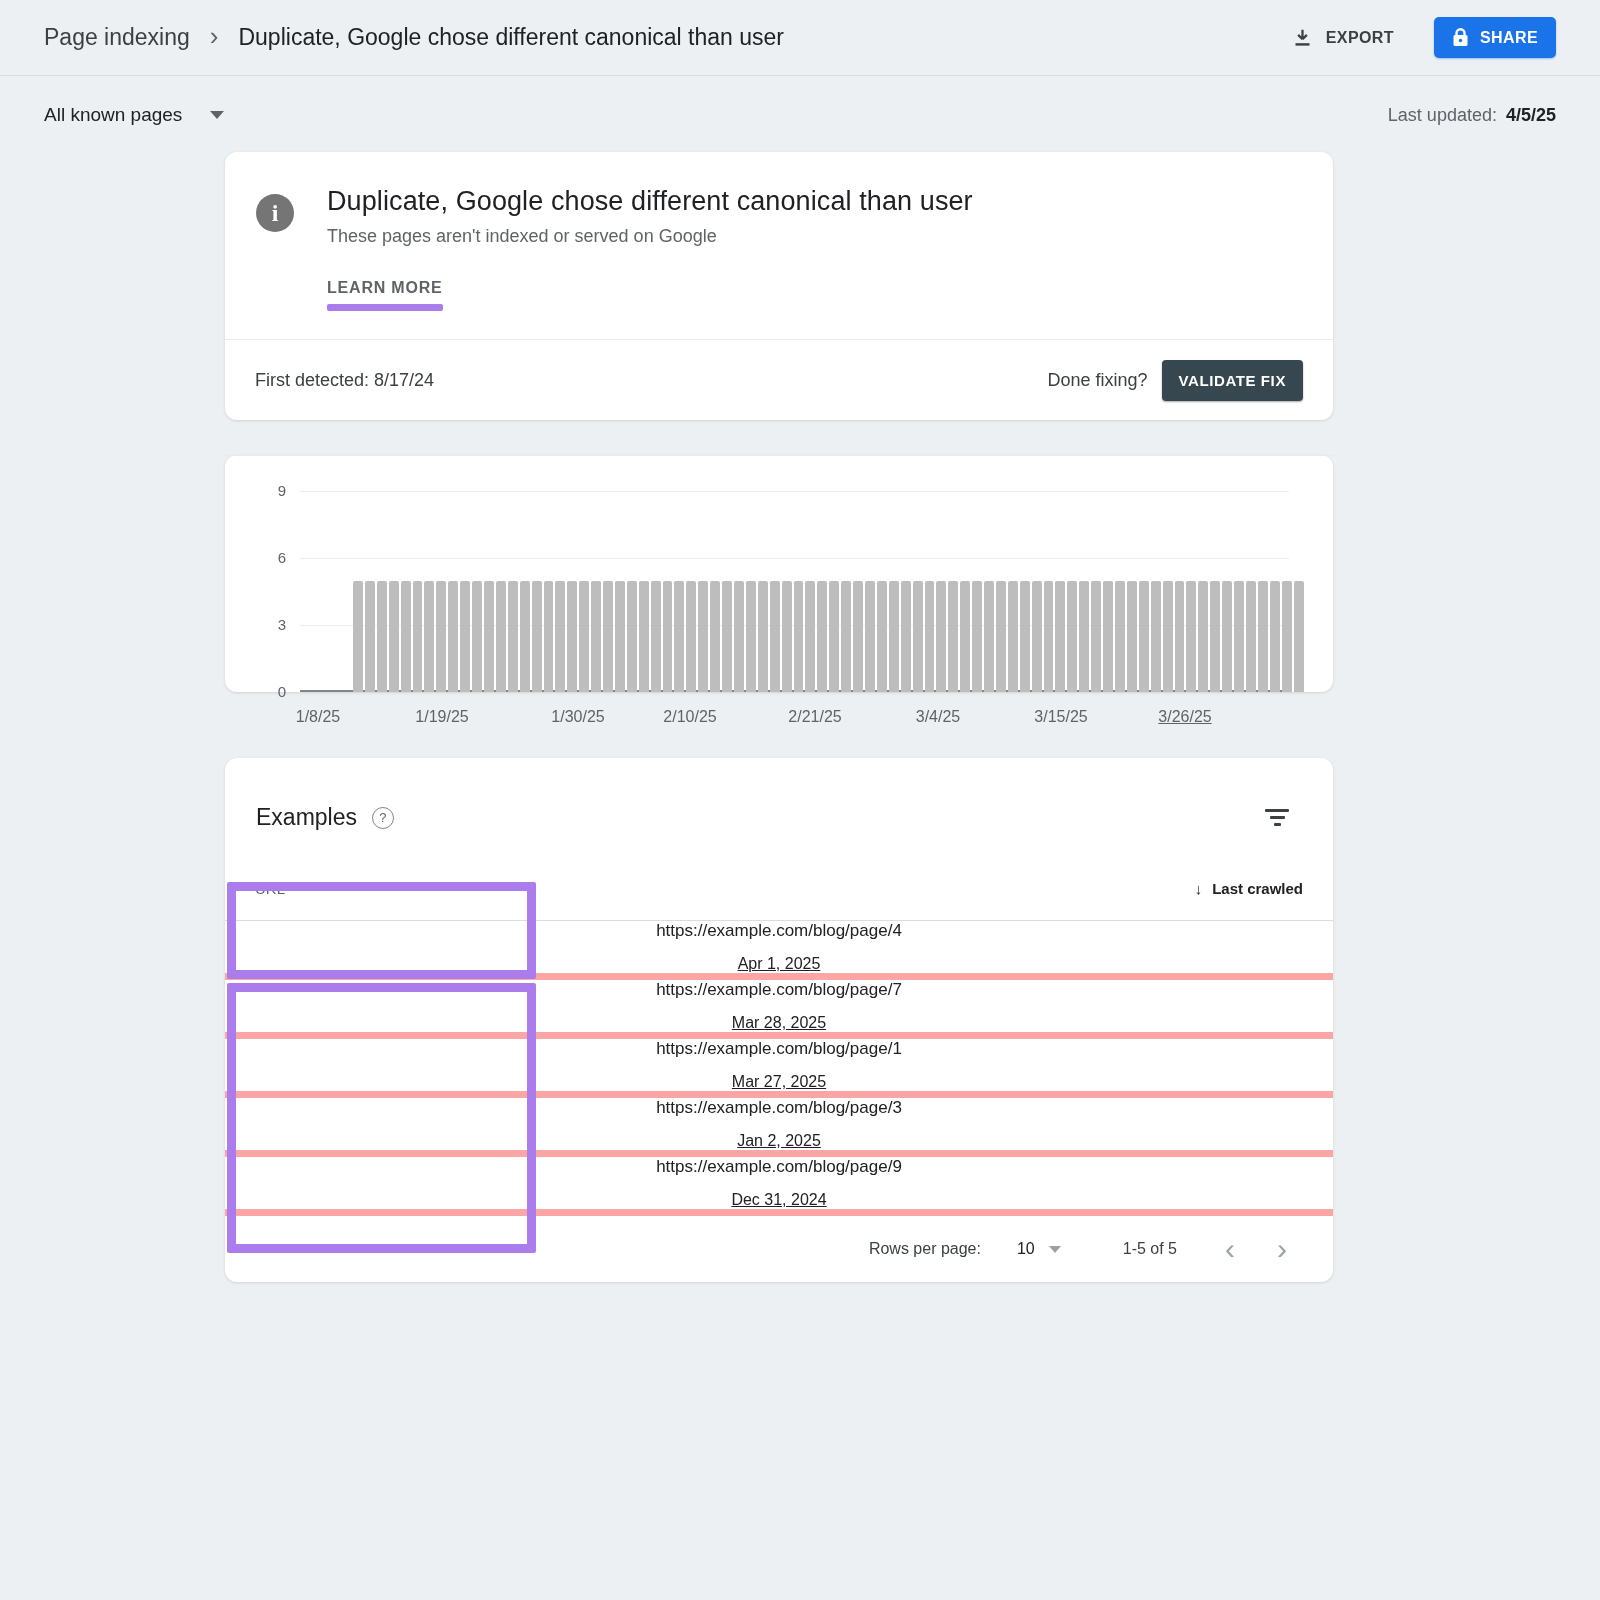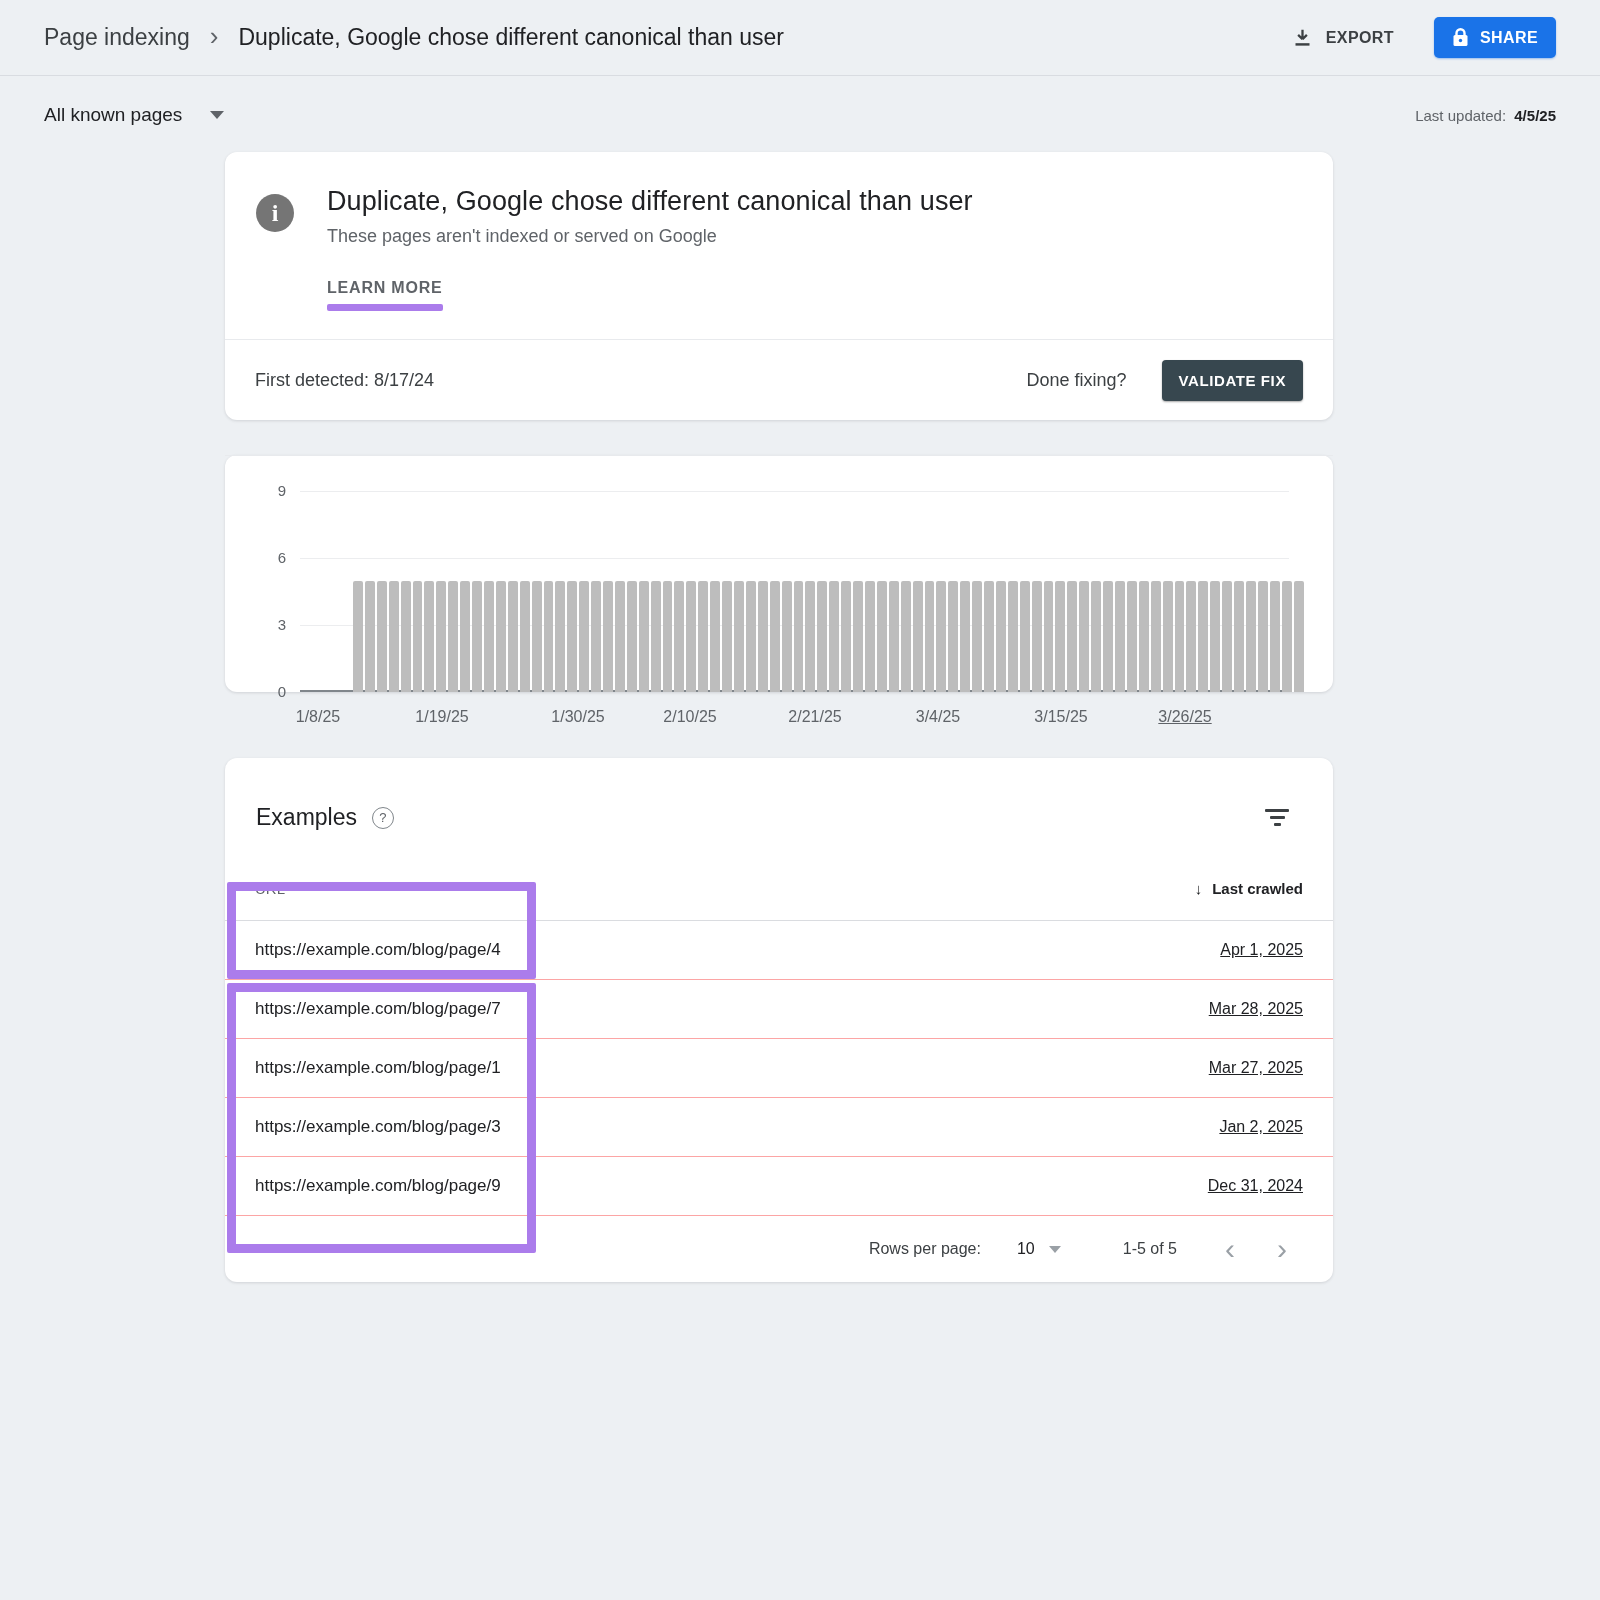--- a/index.html
+++ b/index.html
@@ -32,21 +32,21 @@
   }
   .share-btn span{ font-size:16px; font-weight:bold; letter-spacing:.4px; }
   
   .sub-header{
     padding:28px 44px 0 44px;
     display:flex; align-items:center; justify-content:space-between;
   }
   .scope{ display:flex; align-items:center; gap:28px; cursor:pointer; }
   .scope-label{ font-size:19px; color:#202124; }
   .caret-down{ width:0; height:0; border-left:7px solid transparent; border-right:7px solid transparent; border-top:8px solid #5f6368; }
-  .last-updated{ font-size:15px; color:#5f6368; }
+  .last-updated{ font-size:18px; color:#5f6368; }
   .last-updated b{ color:#202124; font-weight:bold; margin-left:4px;}
   
   .main{ width:1108px; margin:26px 0 0 225px; }
   .card{
     background:#fff; border-radius:12px;
     box-shadow:0 1px 3px rgba(60,64,67,.16);
     margin-bottom:35px; position:relative;
   }
   .divider{ border-top:1px solid #e8eaed; }
   
@@ -57,21 +57,21 @@
     font-size:24px; font-weight:bold; margin:8px 33px 0 0; flex:none;
     font-family:"Liberation Serif","DejaVu Serif",serif;
   }
   .issue-title{ font-size:27px; font-weight:400; color:#202124; letter-spacing:.1px;}
   .issue-sub{ font-size:18px; color:#5f6368; margin-top:9px; }
   .learn-more{ display:inline-block; margin-top:32px; cursor:pointer; }
   .learn-more span{ font-size:16px; color:#5f6368; letter-spacing:.8px; font-weight:bold;}
   .learn-more .hl-underline{ height:7px; background:var(--purple,#ab7ceb); margin-top:7px; border-radius:2px;}
   .issue-footer{ height:80px; padding:0 30px; display:flex; align-items:center; justify-content:space-between; }
   .first-detected{ font-size:18px; color:#3c4043; }
-  .fix-group{ display:flex; align-items:center; gap:35px; }
+  .fix-group{ display:flex; align-items:center; gap:14px; }
   .done-fixing{ font-size:18px; color:#3c4043; }
   .validate-btn{
     background:var(--validate-bg,#37474f); color:#fff; border:none; cursor:pointer;
     font-size:15px; font-weight:bold; letter-spacing:.6px;
     padding:12px 17px; border-radius:4px;
     box-shadow:0 1px 2px rgba(0,0,0,.35);
     font-family:inherit;
   }
   
   .chart-head{ padding:30px 30px 22px 31px; }
@@ -101,21 +101,21 @@
   .table-header{
     height:64px; padding:0 30px; display:flex; align-items:center; justify-content:space-between;
     border-bottom:1px solid #dadce0;
   }
   .col-url{ font-size:15px; color:#5f6368; }
   .col-crawled{ display:flex; align-items:center; gap:10px; cursor:pointer; }
   .sort-arrow{ font-size:18px; color:#202124; }
   .col-crawled span{ font-size:15px; font-weight:bold; color:#202124; }
   .table-row{
     height:59px; padding:0 30px; display:flex; align-items:center; justify-content:space-between;
-    border-bottom:1px solid #fca5a5; cursor:pointer;
+    border-bottom:7px solid #fca5a5; cursor:pointer;flex-direction:column;
   }
   .url-cell{ font-size:17px; color:#202124; }
   .date-cell{ font-size:16px; color:#202124;text-decoration:underline; }
   .pagination{
     height:66px; padding:0 38px; display:flex; align-items:center; justify-content:flex-end;
   }
   .rpp-label{ font-size:16px; color:#3c4043; }
   .rpp-value{ display:flex; align-items:center; gap:14px; margin-left:36px; cursor:pointer;}
   .rpp-value span{ font-size:16px; color:#202124; }
   .rpp-caret{ width:0;height:0;border-left:6px solid transparent;border-right:6px solid transparent;border-top:7px solid #9aa0a6; }

